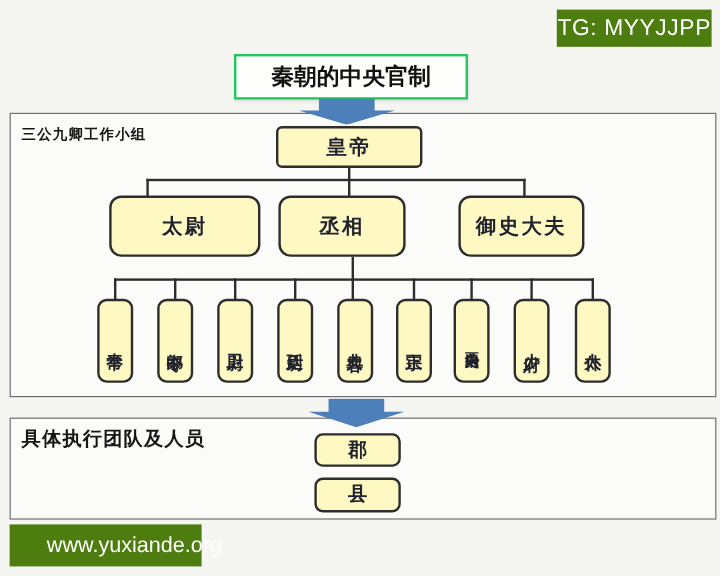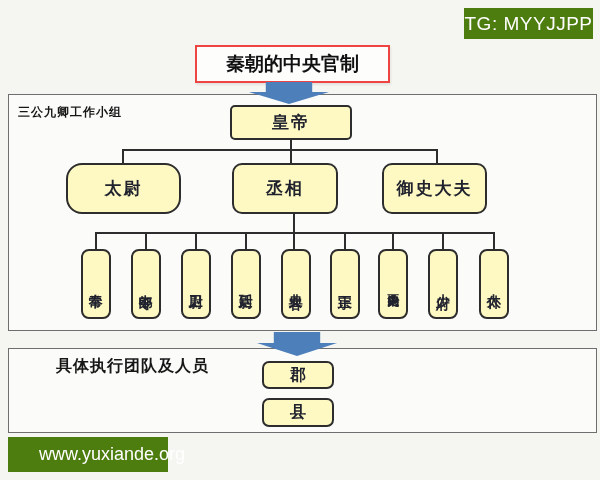--- a/index.html
+++ b/index.html
@@ -19,21 +19,21 @@
     position:absolute;
     background:#4d7c0f;
     color:#ffffff;
     display:flex;align-items:center;
   }
   .badge-top{left:464px;top:8px;width:129px;height:31px;font-size:19px;justify-content:center;letter-spacing:.5px;}
   .badge-bottom{left:8px;top:437px;width:160px;height:35px;font-size:18px;padding-left:31px;box-sizing:border-box;}
   
   .title-box{
     position:absolute;left:195px;top:45px;width:195px;height:38px;
-    background:#fdfdfc;border:2px solid #ef4444;box-sizing:border-box;
+    background:#fdfdfc;border:2px solid #22c55e;box-sizing:border-box;
     display:flex;align-items:center;justify-content:center;
     font-size:19px;font-weight:bold;color:#111;
     box-shadow:1px 2px 2px rgba(0,0,0,.08);
   }
   
   .arrow{
     position:absolute;width:80px;
     background:#4d7fbb;
     clip-path:polygon(21% 0,79% 0,79% 46%,100% 46%,50% 100%,0 46%,21% 46%);
   }
@@ -43,21 +43,21 @@
   .panel{
     position:absolute;left:8px;width:589px;
     background:#fbfbf9;border:1px solid #6e6e6e;box-sizing:border-box;
   }
   .panel-mid{top:94px;height:237px;}
   .panel-bottom{top:348px;height:85px;}
   .panel-label{
     position:absolute;font-weight:bold;color:#161616;
   }
   .label-mid{left:18px;top:104px;font-size:12px;letter-spacing:1px;}
-  .label-bottom{left:18px;top:356px;font-size:16px;letter-spacing:1px;margin-left:38px;}
+  .label-bottom{left:18px;top:356px;font-size:16px;letter-spacing:1px;}
   
   .line{position:absolute;background:#2d2d2d;}
   
   .node{
     position:absolute;background:#fef9c3;
     border:2px solid #2d2d2d;box-sizing:border-box;
     display:flex;align-items:center;justify-content:center;
     font-weight:bold;color:#20222e;
   }
   .node-emperor{left:230px;top:105px;width:122px;height:35px;border-radius:5px;font-size:17px;letter-spacing:2px;}
@@ -100,21 +100,21 @@
   <div class="line" style="left:145px;top:232px;width:2px;height:18px;"></div>
   <div class="line" style="left:195px;top:232px;width:2px;height:18px;"></div>
   <div class="line" style="left:245px;top:232px;width:2px;height:18px;"></div>
   <div class="line" style="left:344px;top:232px;width:2px;height:18px;"></div>
   <div class="line" style="left:392px;top:232px;width:2px;height:18px;"></div>
   <div class="line" style="left:442px;top:232px;width:2px;height:18px;"></div>
   <div class="line" style="left:493px;top:232px;width:2px;height:18px;"></div>
 
   <div class="node node-emperor">皇帝</div>
 
-  <div class="node node-lord" style="left:66px;width:115px;border-radius:16px;">太尉</div>
+  <div class="node node-lord" style="left:91px;width:126px;">太尉</div>
   <div class="node node-lord" style="left:232px;width:106px;">丞相</div>
   <div class="node node-lord" style="left:382px;width:105px;">御史大夫</div>
 
   <div class="node node-minister" style="left:81px;">奉常</div>
   <div class="node node-minister" style="left:131px;">郎中令</div>
   <div class="node node-minister" style="left:181px;">卫尉</div>
   <div class="node node-minister" style="left:231px;">廷尉</div>
   <div class="node node-minister" style="left:281px;">典客</div>
   <div class="node node-minister" style="left:330px;">宗正</div>
   <div class="node node-minister small" style="left:378px;">治粟内史</div>

